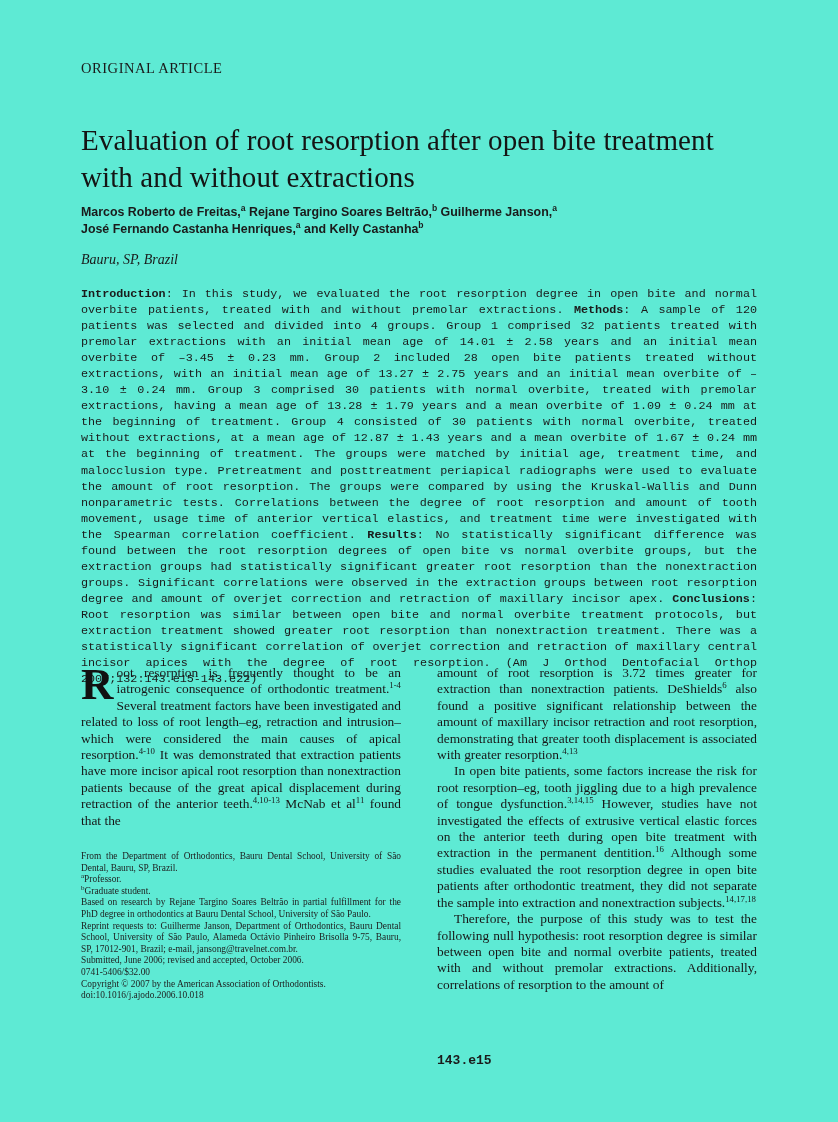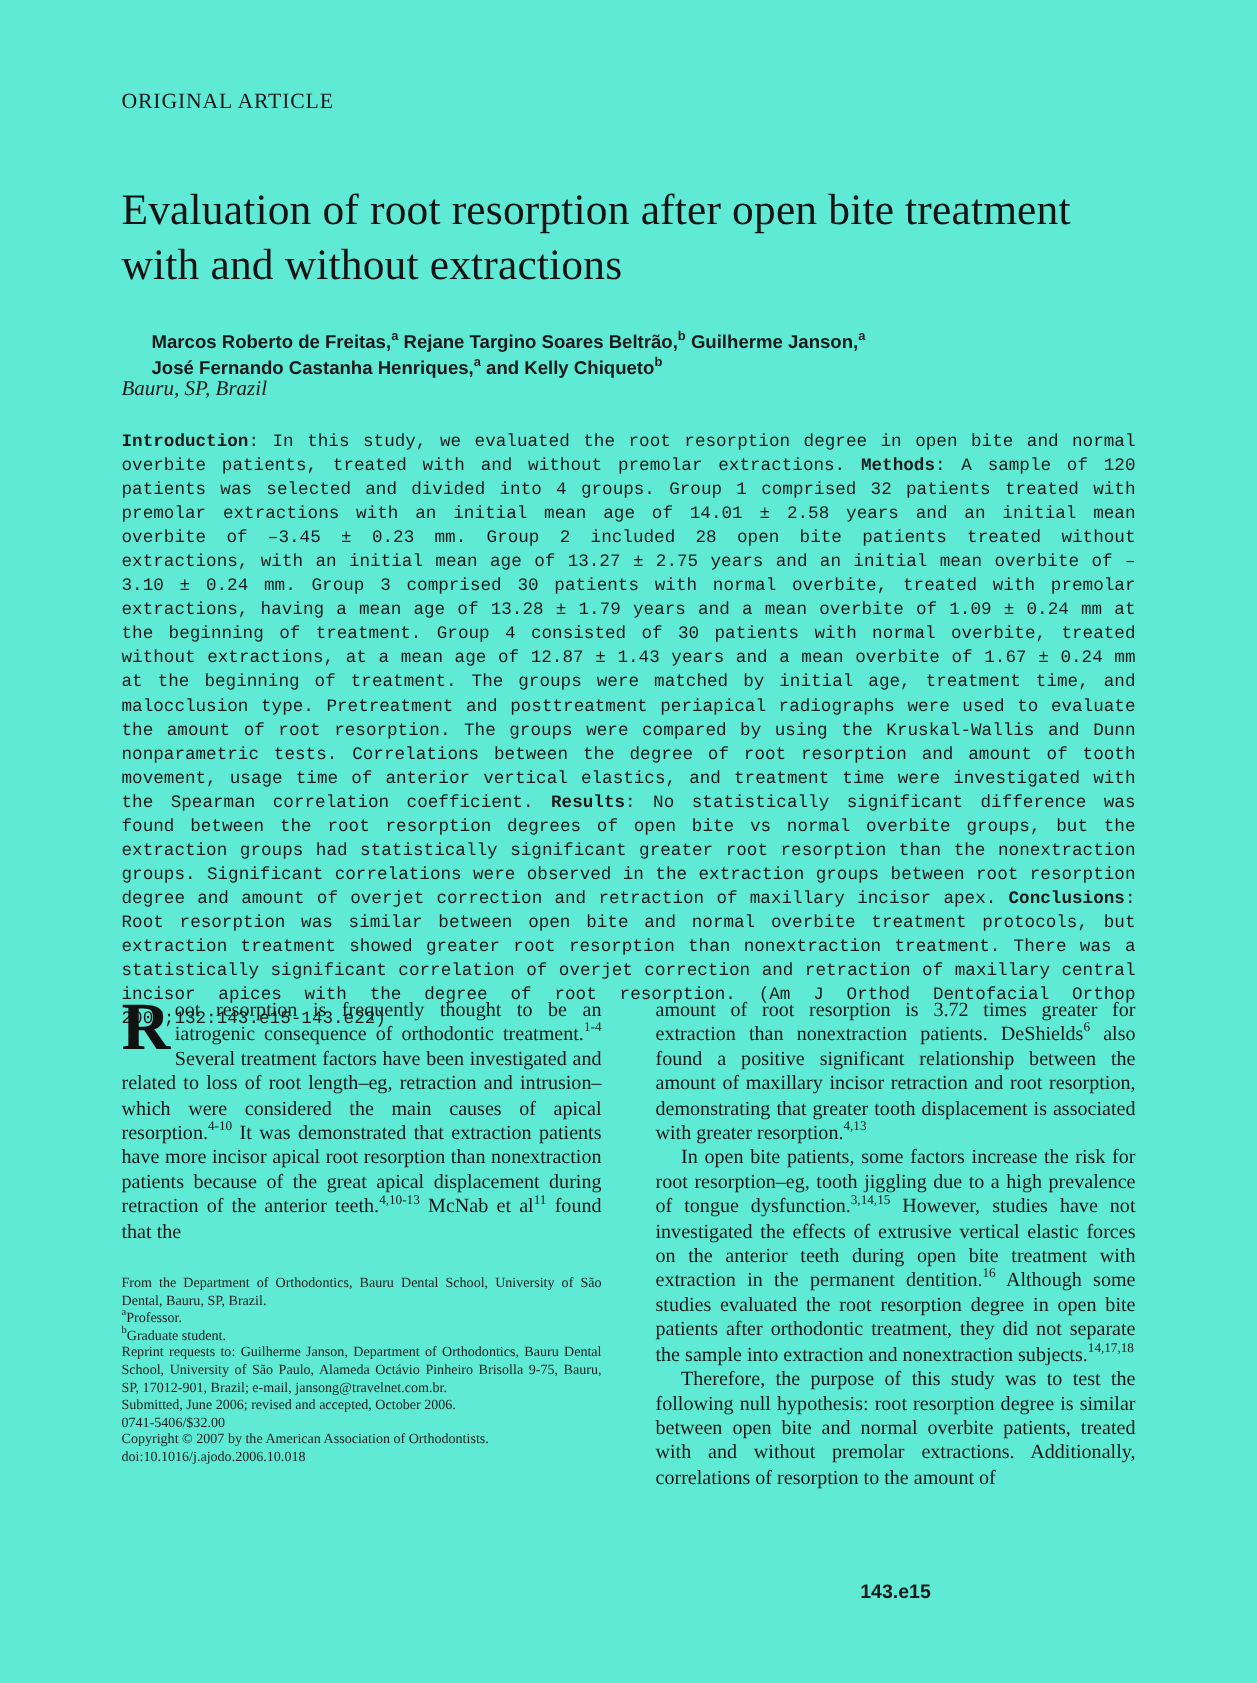--- a/index.html
+++ b/index.html
@@ -47,28 +47,27 @@
     font-weight: normal;
     color: #141414;
     margin: 0;
     letter-spacing: 0.1px;
   }
 
   
   .authors {
     position: absolute;
     left: 81px;
-    top: 220px;
+    top: 204px;
     width: 680px;
     font-family: "Liberation Sans", sans-serif;
     font-size: 12.4px;
     line-height: 16.5px;
     font-weight: bold;
     color: #1a1a1a;
-    margin-left: 20px;
   }
   .authors sup {
     font-size: 8.6px;
     font-weight: bold;
     vertical-align: super;
     line-height: 0;
   }
   .affiliation {
     position: absolute;
     left: 81px;
@@ -151,39 +150,39 @@
     vertical-align: super;
     line-height: 0;
   }
 
   
   .page-number {
     position: absolute;
     left: 437px;
     top: 1053px;
     width: 320px;
-    text-align: center;
-    font-family: Liberation Sans, sans-serif;
+    text-align: left;
+    font-family: Liberation Mono, monospace;
     font-size: 13px;
     font-weight: bold;
     color: #1a1a1a;
   }
 </style>
 </head>
 <body>
 
 <div class="page">
 
   <div class="article-type">ORIGINAL ARTICLE</div>
 
   <h1 class="title">Evaluation of root resorption after open bite treatment with and without extractions</h1>
 
   <div class="authors">
     <span>Marcos Roberto de Freitas,</span><sup>a</sup><span> Rejane Targino Soares Beltrão,</span><sup>b</sup><span> Guilherme Janson,</span><sup>a</sup><br>
-    <span>José Fernando Castanha Henriques,</span><sup>a</sup><span> and Kelly Chiqueto</span><sup>b</sup>
+    <span>José Fernando Castanha Henriques,</span><sup>a</sup><span> and Kelly Castanha</span><sup>b</sup>
   </div>
 
   <div class="affiliation">Bauru, SP, Brazil</div>
 
   <div class="abstract">
     <b>Introduction</b><span>: In this study, we evaluated the root resorption degree in open bite and normal overbite patients, treated with and without premolar extractions. </span><b>Methods</b><span>: A sample of 120 patients was selected and divided into 4 groups. Group 1 comprised 32 patients treated with premolar extractions with an initial mean age of 14.01 ± 2.58 years and an initial mean overbite of –3.45 ± 0.23 mm. Group 2 included 28 open bite patients treated without extractions, with an initial mean age of 13.27 ± 2.75 years and an initial mean overbite of –3.10 ± 0.24 mm. Group 3 comprised 30 patients with normal overbite, treated with premolar extractions, having a mean age of 13.28 ± 1.79 years and a mean overbite of 1.09 ± 0.24 mm at the beginning of treatment. Group 4 consisted of 30 patients with normal overbite, treated without extractions, at a mean age of 12.87 ± 1.43 years and a mean overbite of 1.67 ± 0.24 mm at the beginning of treatment. The groups were matched by initial age, treatment time, and malocclusion type. Pretreatment and posttreatment periapical radiographs were used to evaluate the amount of root resorption. The groups were compared by using the Kruskal-Wallis and Dunn nonparametric tests. Correlations between the degree of root resorption and amount of tooth movement, usage time of anterior vertical elastics, and treatment time were investigated with the Spearman correlation coefficient. </span><b>Results</b><span>: No statistically significant difference was found between the root resorption degrees of open bite vs normal overbite groups, but the extraction groups had statistically significant greater root resorption than the nonextraction groups. Significant correlations were observed in the extraction groups between root resorption degree and amount of overjet correction and retraction of maxillary incisor apex. </span><b>Conclusions</b><span>: Root resorption was similar between open bite and normal overbite treatment protocols, but extraction treatment showed greater root resorption than nonextraction treatment. There was a statistically significant correlation of overjet correction and retraction of maxillary central incisor apices with the degree of root resorption. (Am J Orthod Dentofacial Orthop 2007;132:143.e15-143.e22)</span>
   </div>
 
   <div class="col col-left">
     <p class="dropcap-para"><span class="dropcap">R</span><span>oot resorption is frequently thought to be an iatrogenic consequence of orthodontic treatment.</span><sup>1-4</sup><span> Several treatment factors have been investigated and related to loss of root length–eg, retraction and intrusion–which were considered the main causes of apical resorption.</span><sup>4-10</sup><span> It was demonstrated that extraction patients have more incisor apical root resorption than nonextraction patients because of the great apical displacement during retraction of the anterior teeth.</span><sup>4,10-13</sup><span> McNab et al</span><sup>11</sup><span> found that the</span></p>
@@ -192,20 +191,21 @@
   <div class="col col-right">
     <p><span>amount of root resorption is 3.72 times greater for extraction than nonextraction patients. DeShields</span><sup>6</sup><span> also found a positive significant relationship between the amount of maxillary incisor retraction and root resorption, demonstrating that greater tooth displacement is associated with greater resorption.</span><sup>4,13</sup></p>
     <p class="indent"><span>In open bite patients, some factors increase the risk for root resorption–eg, tooth jiggling due to a high prevalence of tongue dysfunction.</span><sup>3,14,15</sup><span> However, studies have not investigated the effects of extrusive vertical elastic forces on the anterior teeth during open bite treatment with extraction in the permanent dentition.</span><sup>16</sup><span> Although some studies evaluated the root resorption degree in open bite patients after orthodontic treatment, they did not separate the sample into extraction and nonextraction subjects.</span><sup>14,17,18</sup></p>
     <p class="indent">Therefore, the purpose of this study was to test the following null hypothesis: root resorption degree is similar between open bite and normal overbite patients, treated with and without premolar extractions. Additionally, correlations of resorption to the amount of</p>
   </div>
 
   <div class="footnotes">
     <p>From the Department of Orthodontics, Bauru Dental School, University of São Dental, Bauru, SP, Brazil.</p>
     <p><sup>a</sup><span>Professor.</span></p>
     <p><sup>b</sup><span>Graduate student.</span></p>
+    <p>Based on research by Rejane Targino Soares Beltrão in partial fulfillment for the PhD degree in orthodontics at Bauru Dental School, University of São Paulo.</p>
     <p>Reprint requests to: Guilherme Janson, Department of Orthodontics, Bauru Dental School, University of São Paulo, Alameda Octávio Pinheiro Brisolla 9-75, Bauru, SP, 17012-901, Brazil; e-mail, jansong@travelnet.com.br.</p>
     <p>Submitted, June 2006; revised and accepted, October 2006.</p>
     <p>0741-5406/$32.00</p>
     <p>Copyright © 2007 by the American Association of Orthodontists.</p>
     <p>doi:10.1016/j.ajodo.2006.10.018</p>
   </div>
 
   <div class="page-number">143.e15</div>
 
 </div>

